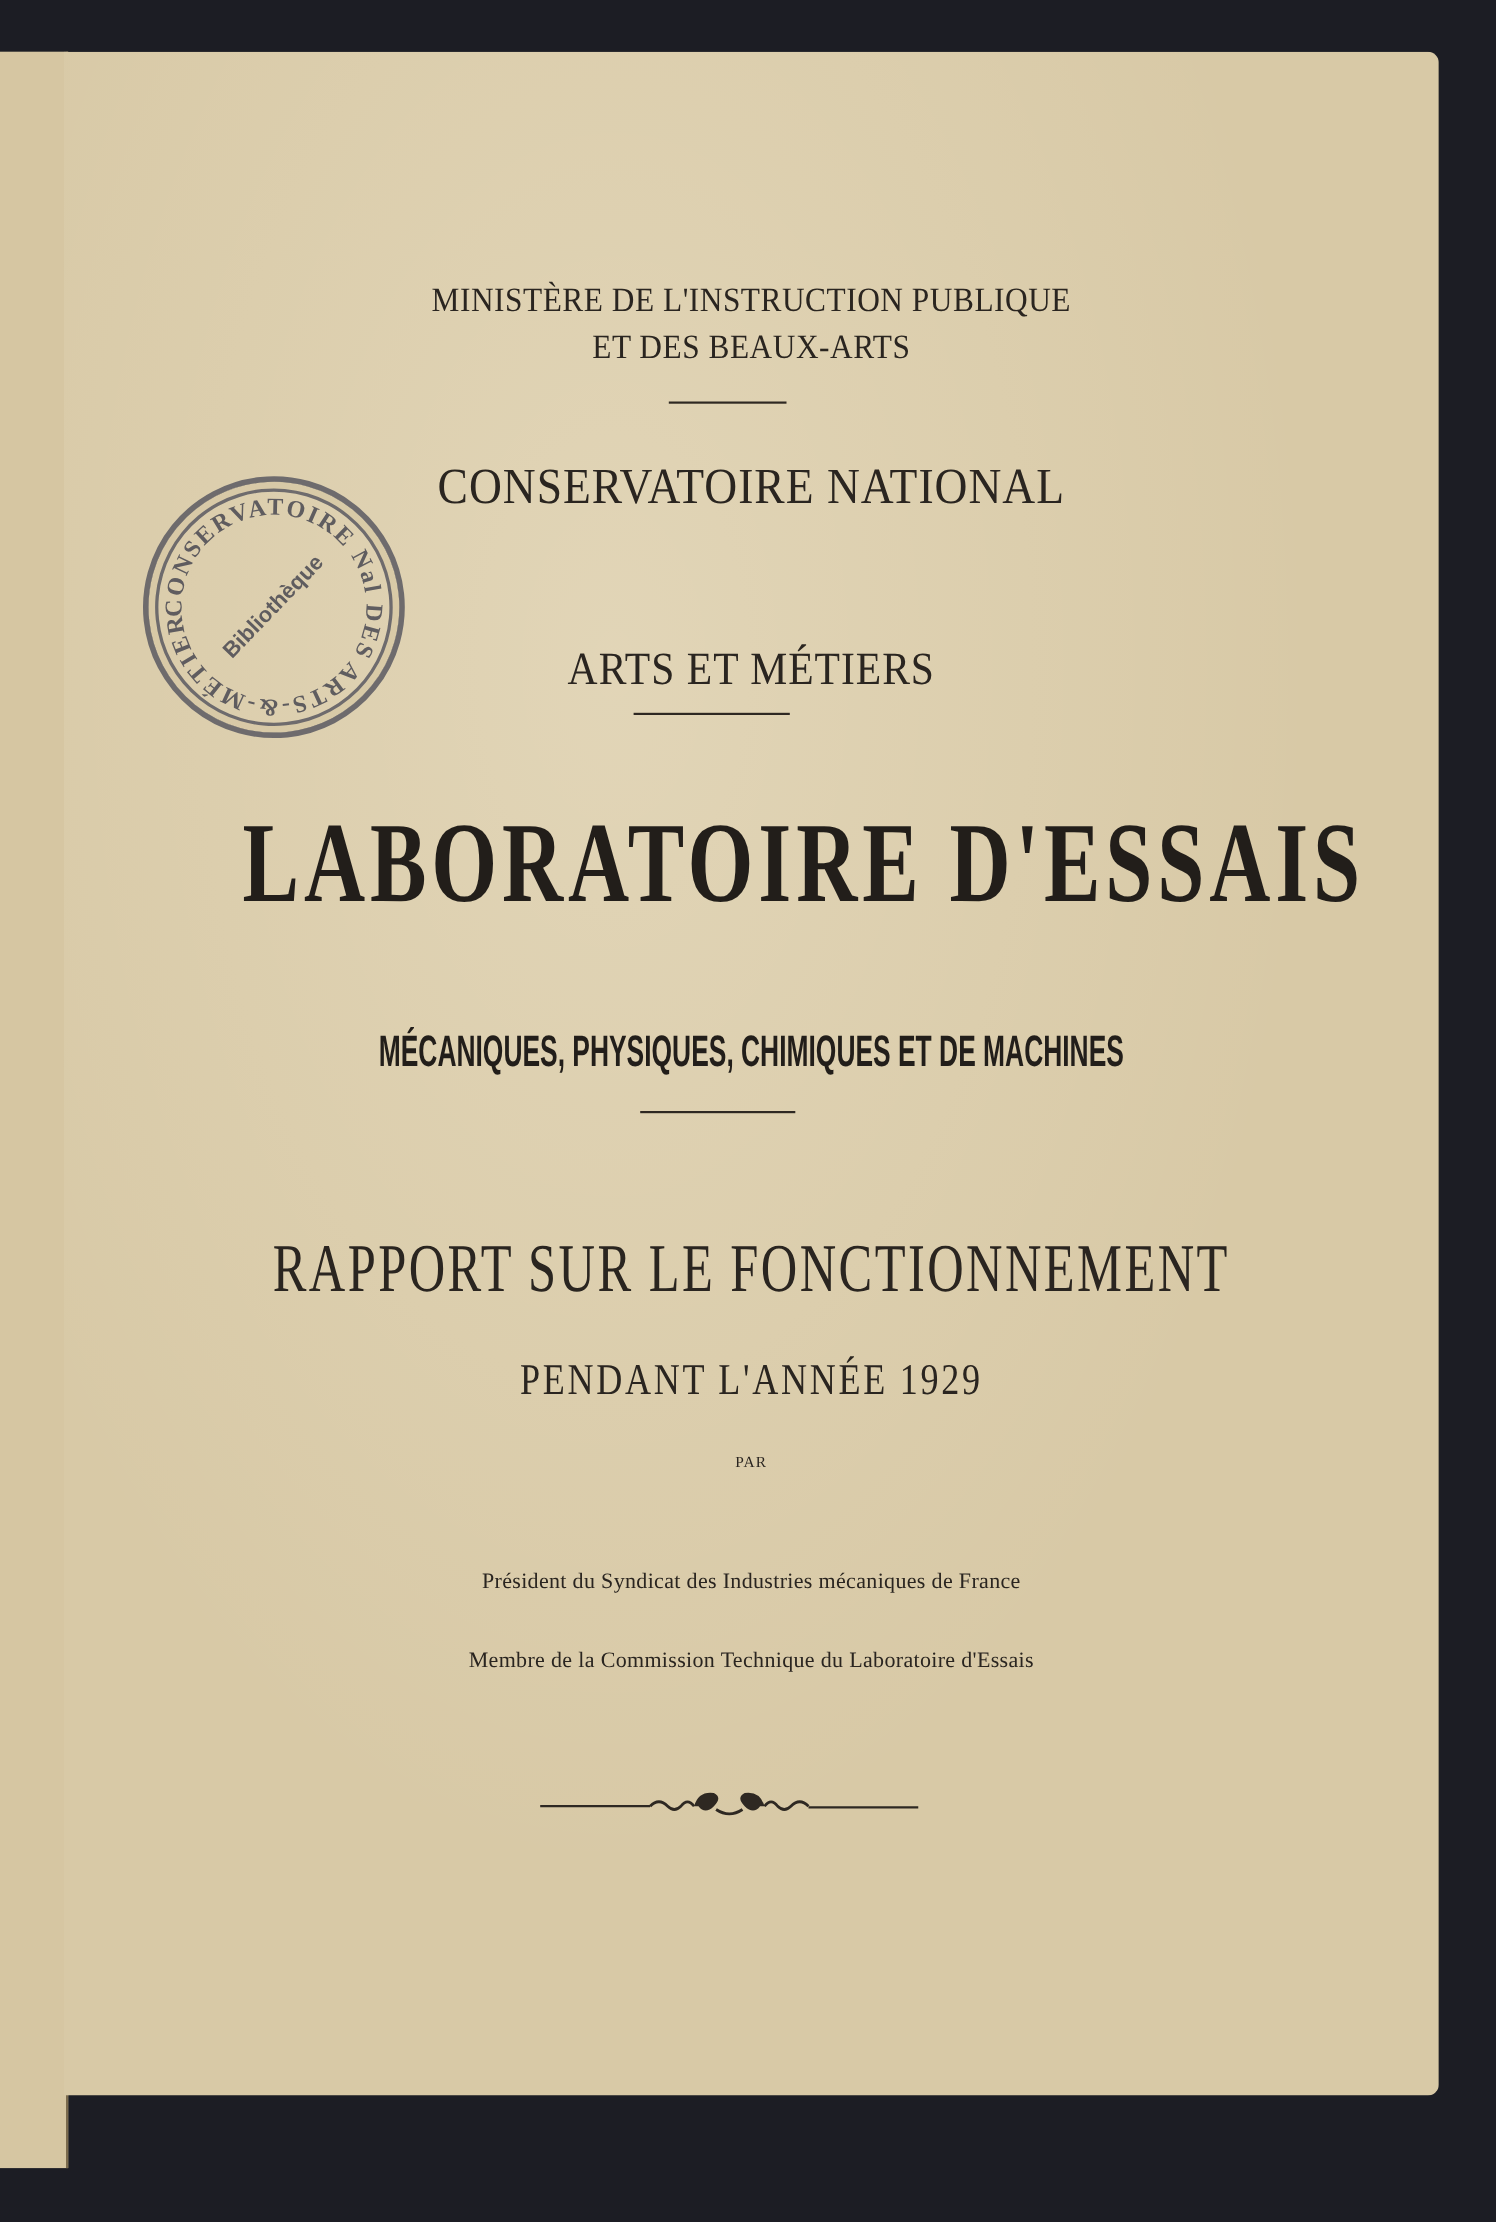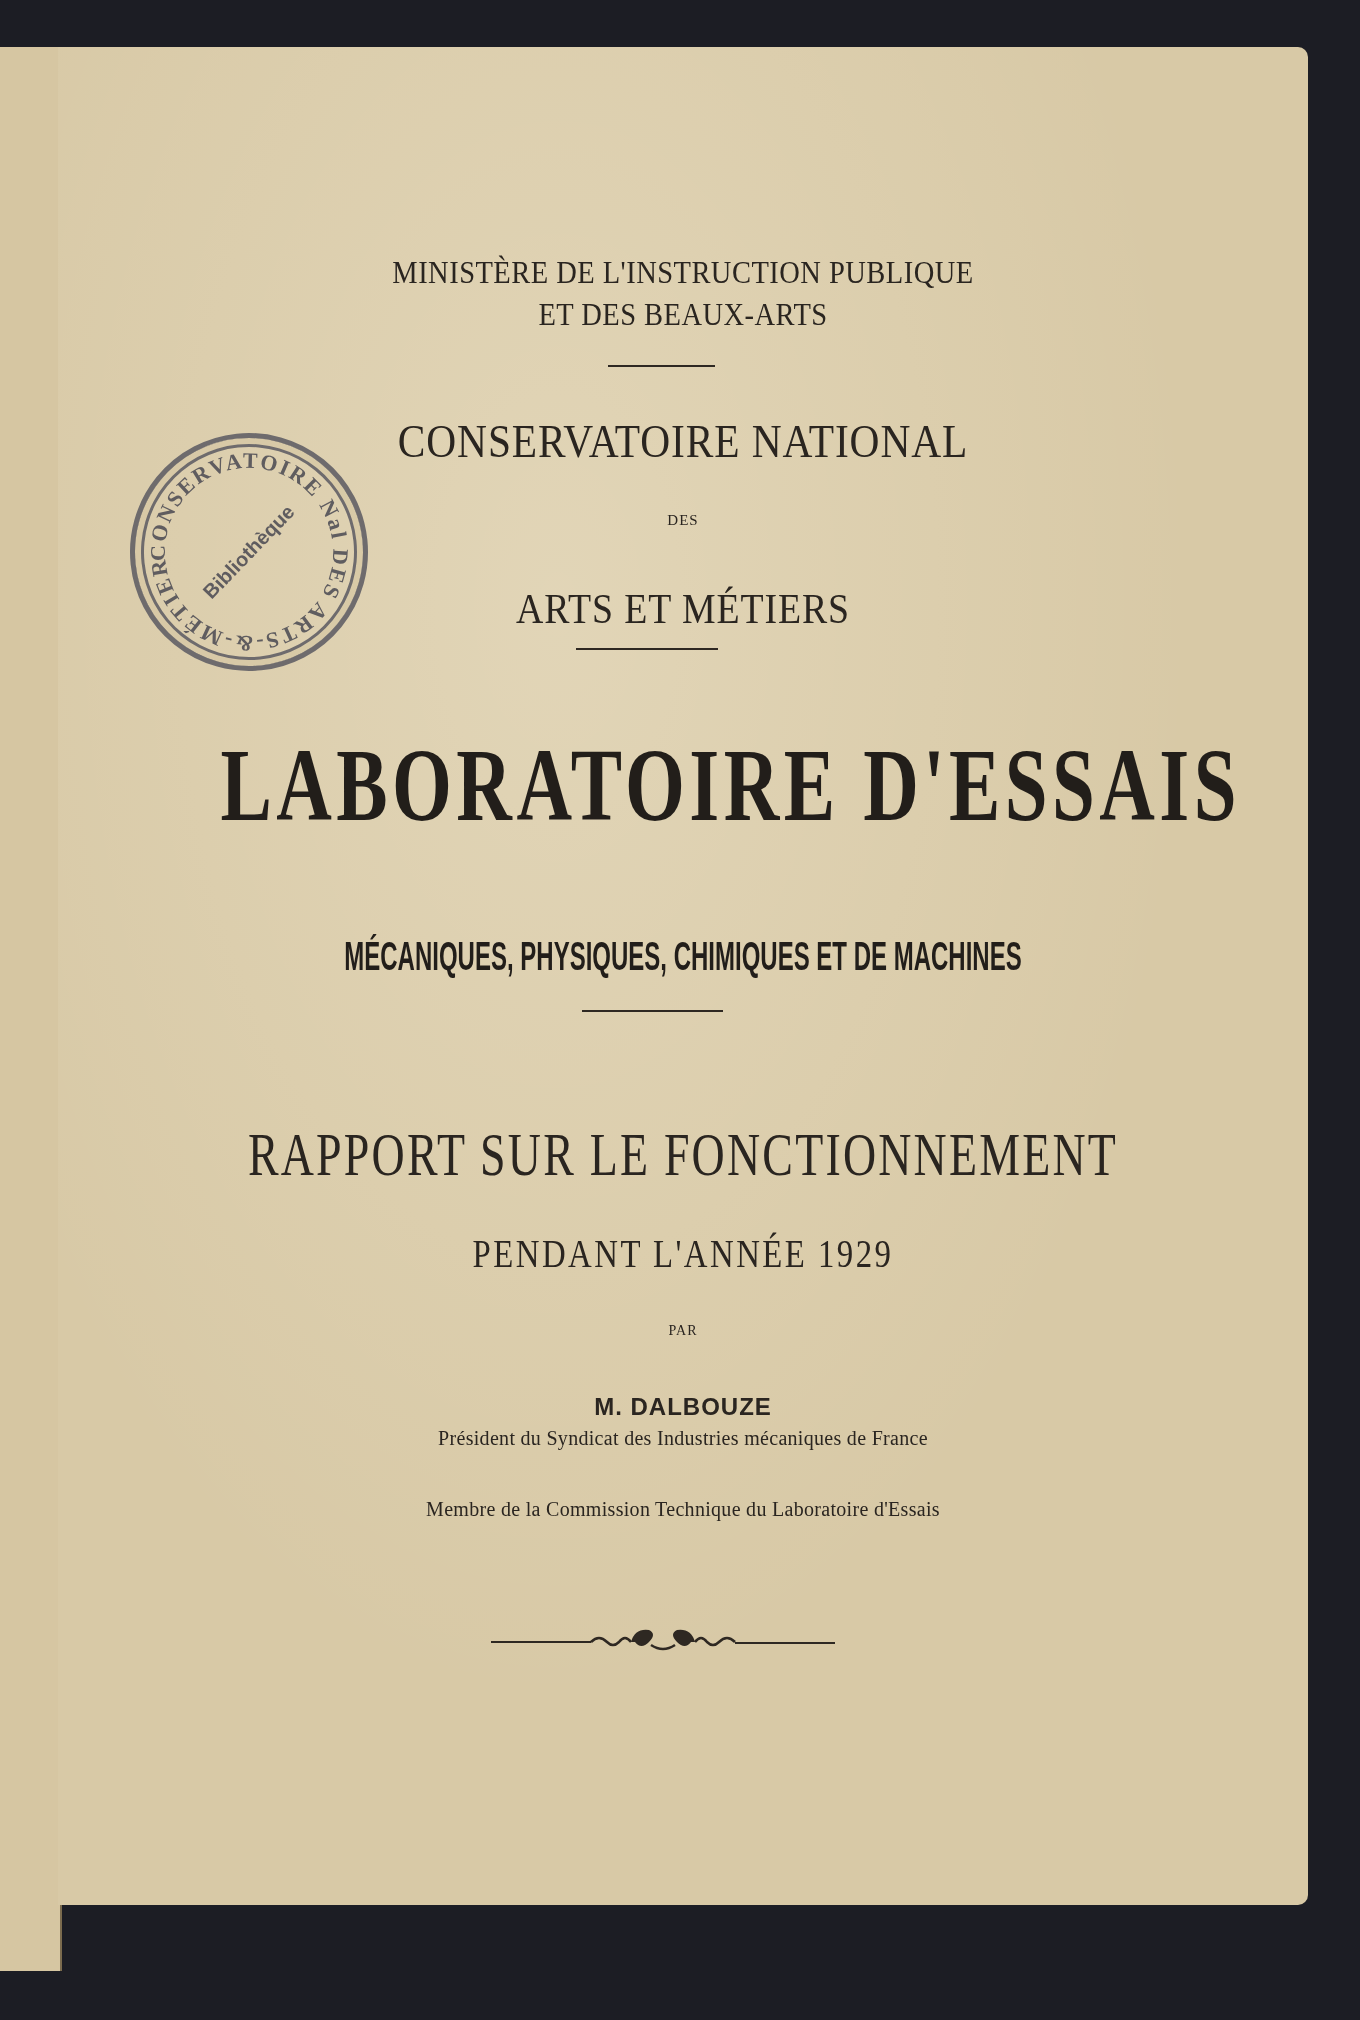--- a/index.html
+++ b/index.html
@@ -87,32 +87,30 @@
 
 <div class="left-page"></div>
 
 <div class="page">
 
   <div class="line ministry" style="top:208px;">MINISTÈRE DE L'INSTRUCTION PUBLIQUE</div>
   <div class="line ministry" style="top:250px;">ET DES BEAUX-ARTS</div>
   <div class="rule" style="left:550px; top:318px; width:107px;"></div>
 
   <div class="line conservatoire" style="top:368px;">CONSERVATOIRE NATIONAL</div>
-  <div class="line des-small" style="top:465px;">DES</div>
   <div class="line arts" style="top:538px;">ARTS ET MÉTIERS</div>
   <div class="rule" style="left:518px; top:601px; width:142px;"></div>
 
   <div class="line labo" style="top:678px;">LABORATOIRE D'ESSAIS</div>
   <div class="line subtitle" style="top:887px;">MÉCANIQUES, PHYSIQUES, CHIMIQUES ET DE MACHINES</div>
   <div class="rule" style="left:524px; top:963px; width:141px;"></div>
 
   <div class="line rapport" style="top:1072px;">RAPPORT SUR LE FONCTIONNEMENT</div>
   <div class="line pendant" style="top:1183px;">PENDANT L'ANNÉE 1929</div>
   <div class="line par" style="top:1276px;">PAR</div>
-  <div class="line author" style="top:1346px;">M. DALBOUZE</div>
   <div class="line role" style="top:1380px;">Président du Syndicat des Industries mécaniques de France</div>
   <div class="line role" style="top:1408px;margin-top:43px;">Membre de la Commission Technique du Laboratoire d'Essais</div>
 
   <svg class="ornament" viewBox="0 0 344 30">
     <line x1="0" y1="15" x2="100" y2="15" stroke="#2e2822" stroke-width="2"></line>
     <line x1="244" y1="16" x2="344" y2="16" stroke="#2e2822" stroke-width="2"></line>
     <path d="M100 15 q8 -8 16 0 q6 6 12 0 q6 -8 12 0" fill="none" stroke="#2e2822" stroke-width="2.5"></path>
     <path d="M140 15 q4 -14 18 -12 q8 4 0 12 q-8 8 -14 0" fill="#2e2822"></path>
     <path d="M160 18 q12 8 24 0" fill="none" stroke="#2e2822" stroke-width="2.5"></path>
     <path d="M204 15 q-4 -14 -18 -12 q-8 4 0 12 q8 8 14 0" fill="#2e2822"></path>

